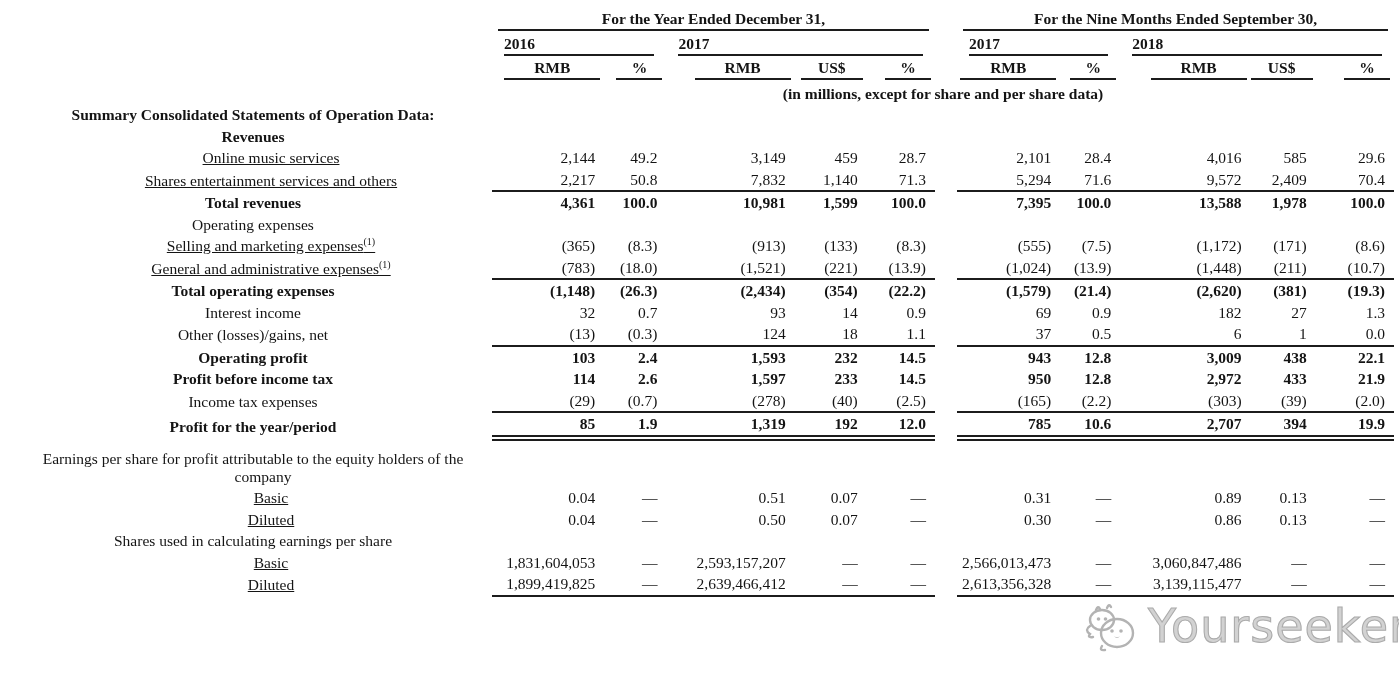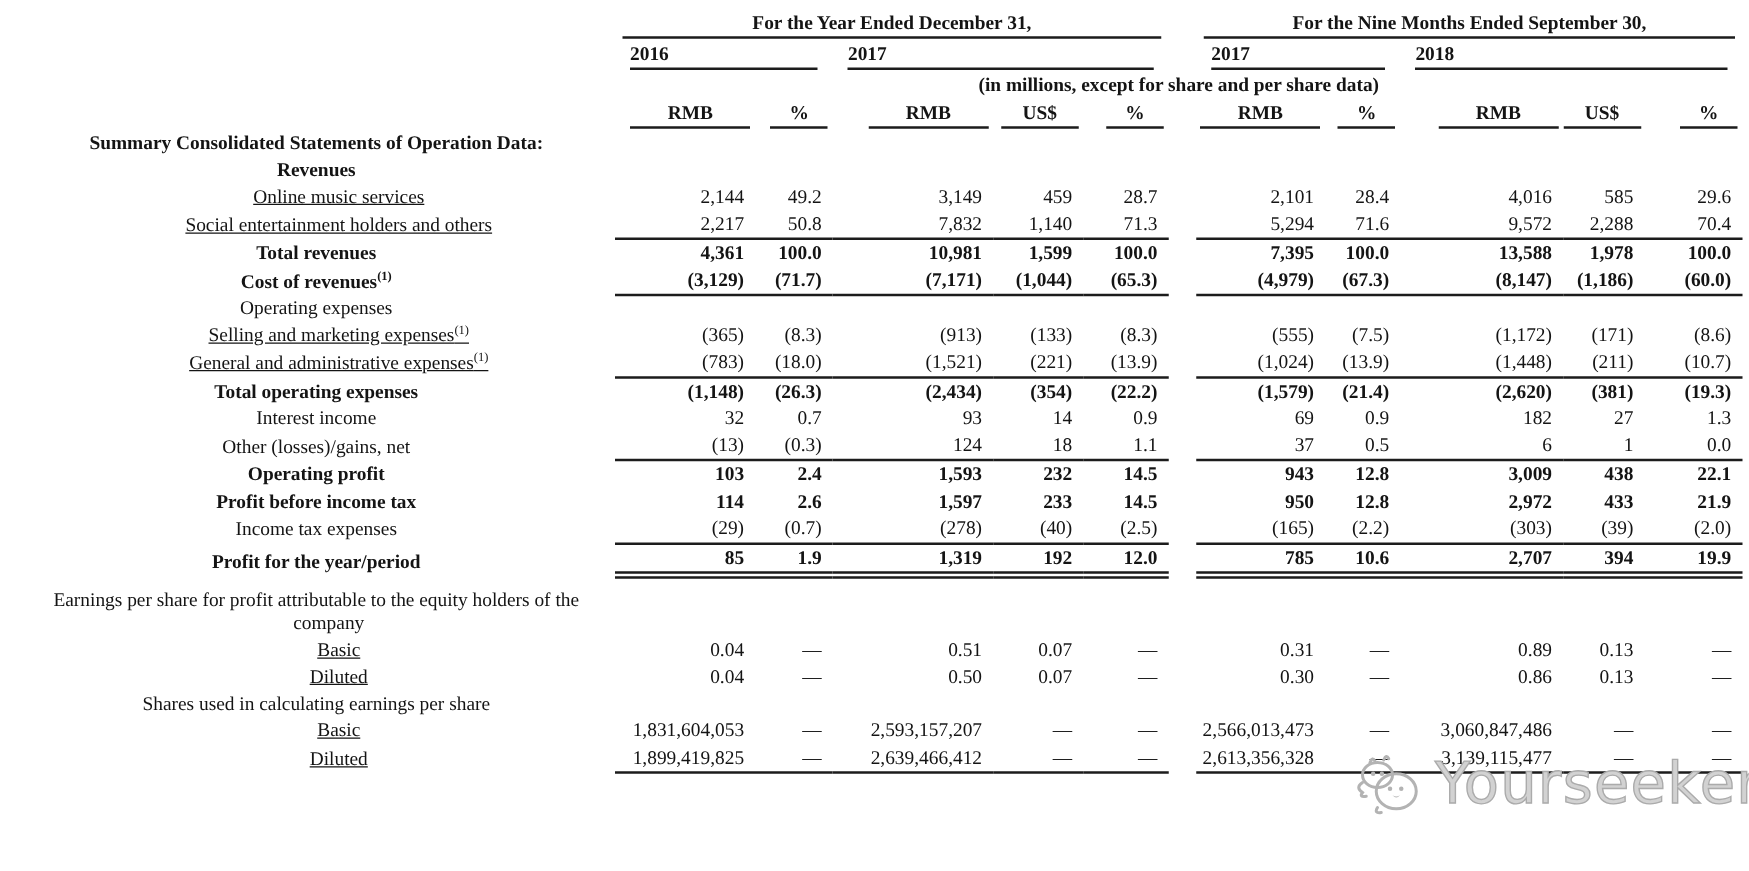--- a/index.html
+++ b/index.html
@@ -100,36 +100,36 @@
       <th class="gap"></th>
       <th colspan="2">
         <div class="yr-u">2017</div>
       </th>
       <th colspan="3">
         <div class="yr-u">2018</div>
       </th>
     </tr>
     <tr>
       <th></th>
-      <th colspan="11" class="units">(in millions, except for share and per share data)</th>
-    </tr>
-    <tr>
-      <th></th>
       <th class="ch"><span class="ch-u ch-rmb">RMB</span></th>
       <th class="ch"><span class="ch-u ch-pct">%</span></th>
       <th class="ch"><span class="ch-u ch-rmb">RMB</span></th>
       <th class="ch"><span class="ch-u ch-usd">US$</span></th>
       <th class="ch"><span class="ch-u ch-pct">%</span></th>
       <th class="gap"></th>
       <th class="ch"><span class="ch-u ch-rmb">RMB</span></th>
       <th class="ch"><span class="ch-u ch-pct">%</span></th>
       <th class="ch"><span class="ch-u ch-rmb">RMB</span></th>
       <th class="ch"><span class="ch-u ch-usd">US$</span></th>
       <th class="ch"><span class="ch-u ch-pct">%</span></th>
     </tr>
+    <tr>
+      <th></th>
+      <th colspan="11" class="units">(in millions, except for share and per share data)</th>
+    </tr>
   </thead>
   <tbody>
       <tr class="b">
         <td class="lbl">Summary Consolidated Statements of Operation Data:</td>
         <td class="v"></td>
         <td class="v"></td>
         <td class="v"></td>
         <td class="v"></td>
         <td class="v"></td>
         <td class="gap"></td>
@@ -161,60 +161,46 @@
         <td class="v">459</td>
         <td class="v">28.7</td>
         <td class="gap"></td>
         <td class="v">2,101</td>
         <td class="v">28.4</td>
         <td class="v">4,016</td>
         <td class="v">585</td>
         <td class="v">29.6</td>
       </tr>
       <tr>
-        <td class="lbl i1">Social entertainment holders and others</td>
+        <td class="lbl i1">Shares entertainment services and others</td>
         <td class="v rb1">2,217</td>
         <td class="v rb1">50.8</td>
         <td class="v rb1">7,832</td>
         <td class="v rb1">1,140</td>
         <td class="v rb1">71.3</td>
         <td class="gap"></td>
         <td class="v rb1">5,294</td>
         <td class="v rb1">71.6</td>
         <td class="v rb1">9,572</td>
-        <td class="v rb1">2,288</td>
+        <td class="v rb1">2,409</td>
         <td class="v rb1">70.4</td>
       </tr>
       <tr class="b">
         <td class="lbl">Total revenues</td>
         <td class="v">4,361</td>
         <td class="v">100.0</td>
         <td class="v">10,981</td>
         <td class="v">1,599</td>
         <td class="v">100.0</td>
         <td class="gap"></td>
         <td class="v">7,395</td>
         <td class="v">100.0</td>
         <td class="v">13,588</td>
         <td class="v">1,978</td>
         <td class="v">100.0</td>
-      </tr>
-      <tr class="b">
-        <td class="lbl">Cost of revenues<sup>(1)</sup></td>
-        <td class="v rb1">(3,129)</td>
-        <td class="v rb1">(71.7)</td>
-        <td class="v rb1">(7,171)</td>
-        <td class="v rb1">(1,044)</td>
-        <td class="v rb1">(65.3)</td>
-        <td class="gap"></td>
-        <td class="v rb1">(4,979)</td>
-        <td class="v rb1">(67.3)</td>
-        <td class="v rb1">(8,147)</td>
-        <td class="v rb1">(1,186)</td>
-        <td class="v rb1">(60.0)</td>
       </tr>
       <tr>
         <td class="lbl">Operating expenses</td>
         <td class="v"></td>
         <td class="v"></td>
         <td class="v"></td>
         <td class="v"></td>
         <td class="v"></td>
         <td class="gap"></td>
         <td class="v"></td>

